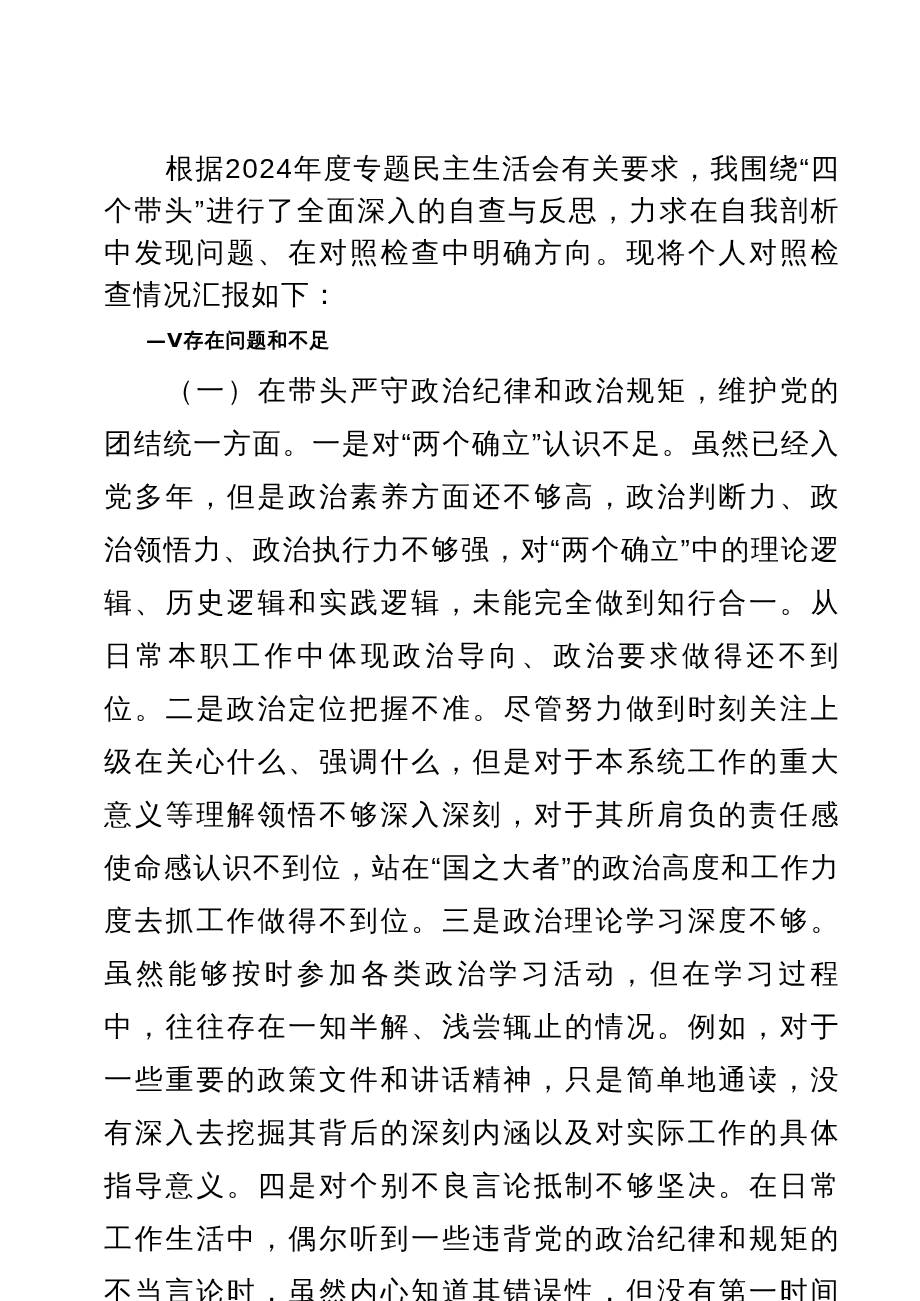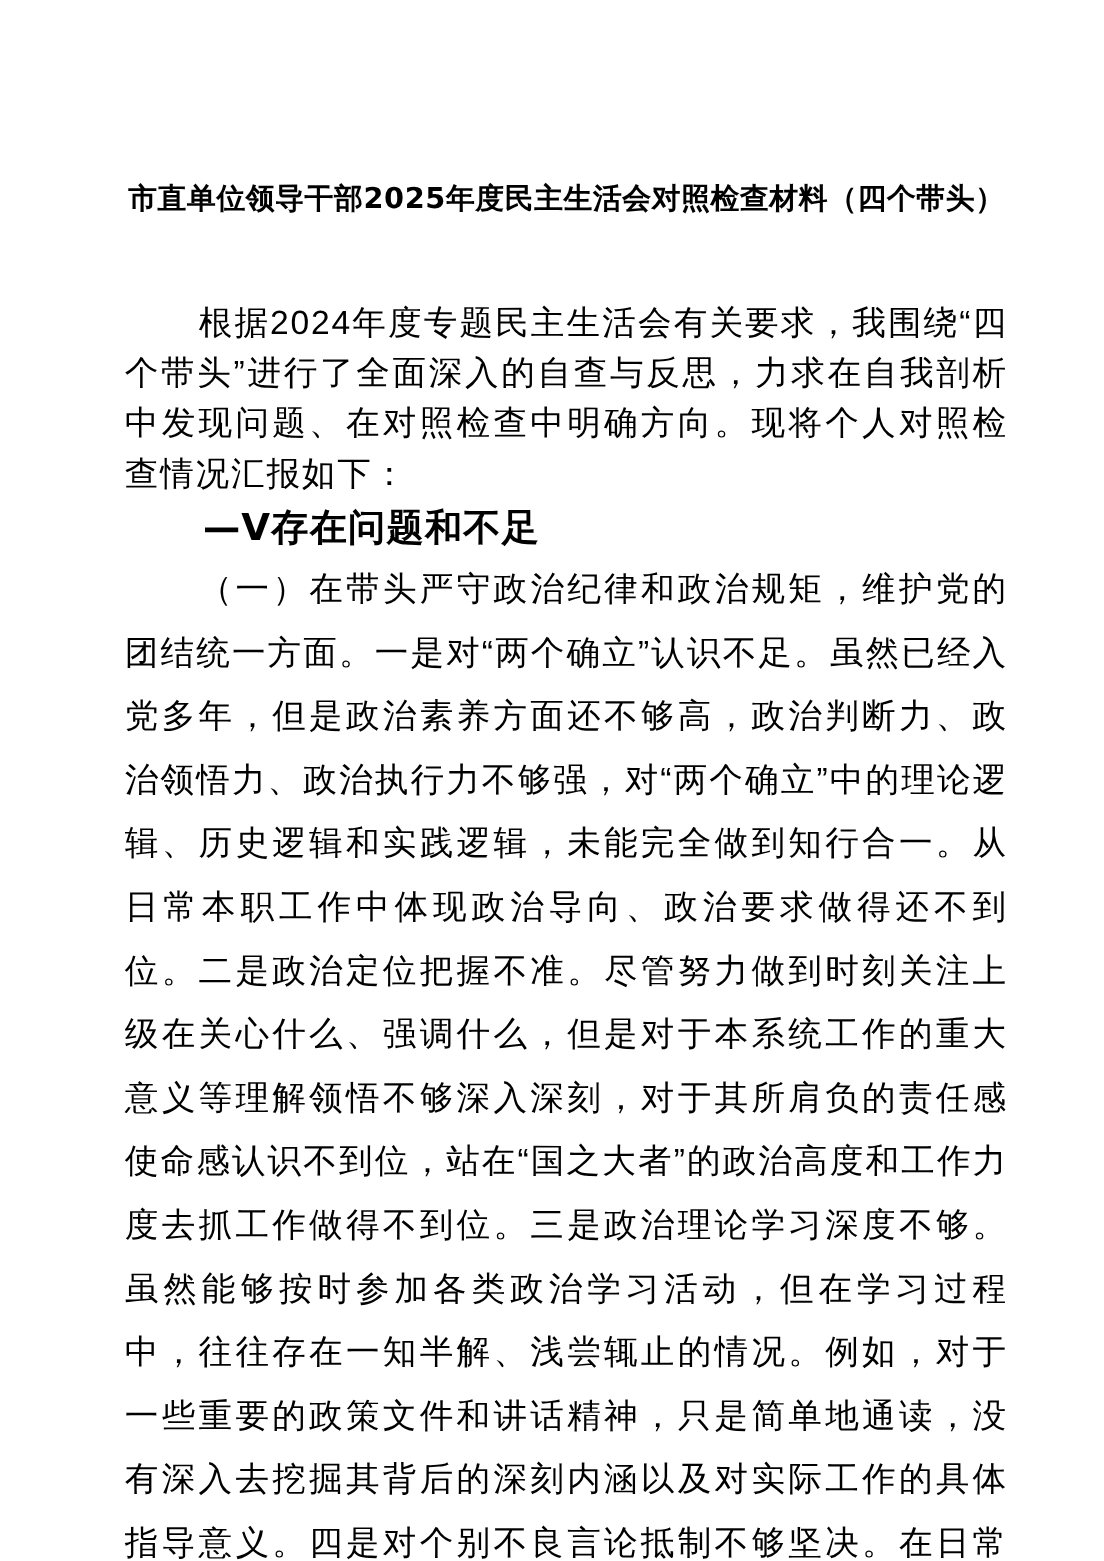--- a/index.html
+++ b/index.html
@@ -34,32 +34,31 @@
     text-align: justify;
     text-indent: 2.2em;
     margin: 0;
     word-break: break-all;
   }
   .para.body-text {
     line-height: 53px;
   }
   .section-heading {
     font-family: "DejaVu Sans", "Liberation Sans", sans-serif;
-    font-size: 31px;
+    font-size: 20px;
     font-weight: bold;
     line-height: 48px;
     letter-spacing: 1px;
     text-indent: 2.1em;
     margin: 0;
   }
 </style>
 </head>
 <body>
 
 <div class="page">
-  <h1 class="doc-title">市直单位领导干部2025年度民主生活会对照检查材料（四个带头）</h1>
 
   <p class="para">根据2024年度专题民主生活会有关要求，我围绕“四个带头”进行了全面深入的自查与反思，力求在自我剖析中发现问题、在对照检查中明确方向。现将个人对照检查情况汇报如下：</p>
 
   <h2 class="section-heading">—V存在问题和不足</h2>
 
   <p class="para body-text">（一）在带头严守政治纪律和政治规矩，维护党的团结统一方面。一是对“两个确立”认识不足。虽然已经入党多年，但是政治素养方面还不够高，政治判断力、政治领悟力、政治执行力不够强，对“两个确立”中的理论逻辑、历史逻辑和实践逻辑，未能完全做到知行合一。从日常本职工作中体现政治导向、政治要求做得还不到位。二是政治定位把握不准。尽管努力做到时刻关注上级在关心什么、强调什么，但是对于本系统工作的重大意义等理解领悟不够深入深刻，对于其所肩负的责任感使命感认识不到位，站在“国之大者”的政治高度和工作力度去抓工作做得不到位。三是政治理论学习深度不够。虽然能够按时参加各类政治学习活动，但在学习过程中，往往存在一知半解、浅尝辄止的情况。例如，对于一些重要的政策文件和讲话精神，只是简单地通读，没有深入去挖掘其背后的深刻内涵以及对实际工作的具体指导意义。四是对个别不良言论抵制不够坚决。在日常工作生活中，偶尔听到一些违背党的政治纪律和规矩的不当言论时，虽然内心知道其错误性，但没有第一时间站出来进行严肃的纠正和制止，缺乏足够的斗争精神。五是在贯彻落实上级决策部署时，有时存在一定的滞后性。由于对工作的统筹协调不够到位，部分工作未能及时按照上级要求的时间节点和标准高质量推进，一定程度上影响了整体工作的连贯性和效果，不利于维护党的工作安排的统一性。</p>
 </div>
 
 </body></html>

